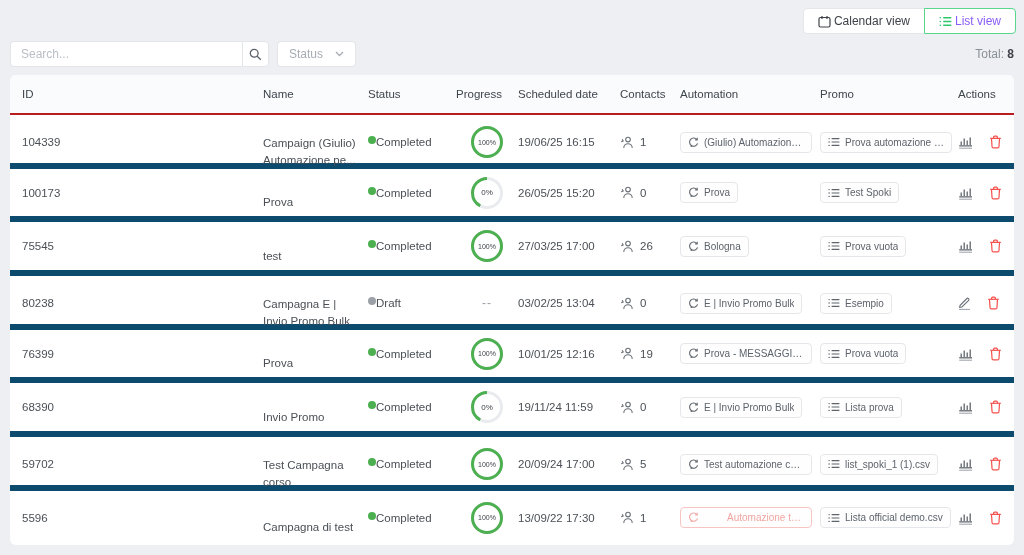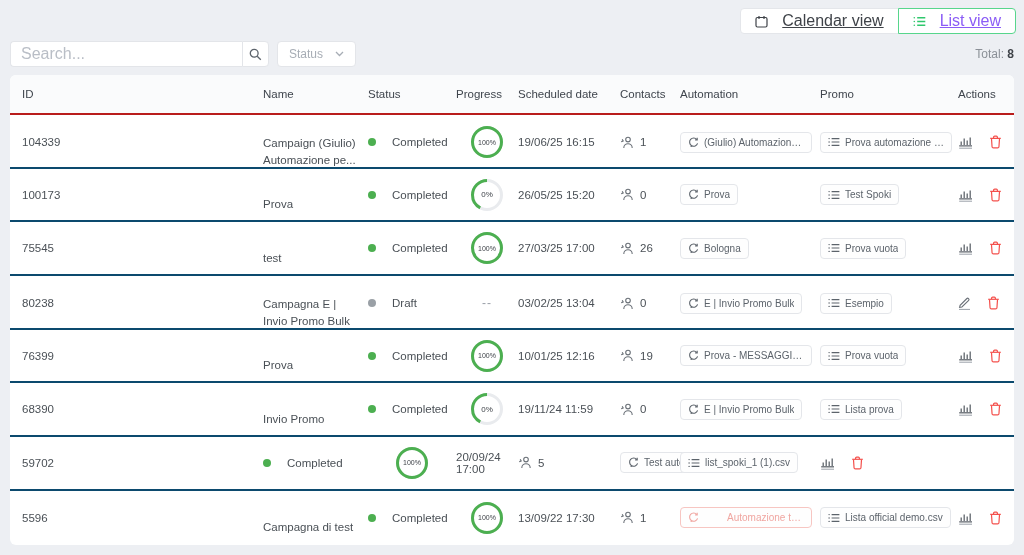--- a/index.html
+++ b/index.html
@@ -7,31 +7,31 @@
   body {
     background:#edeff3;
     font-family:"Liberation Sans", sans-serif;
     position:relative;
     overflow:hidden;
     color:#4a5056;
   }
   
   .view-toggle { position:absolute; top:8px; right:8px; display:flex; }
   .btn {
-    height:26px; display:inline-flex; align-items:center; gap:14px;
-    padding:0 14px; font-size:16px; background:#fff; cursor:pointer; white-space:nowrap;text-decoration:underline;
+    height:26px; display:inline-flex; align-items:center; gap:3px;
+    padding:0 14px; font-size:12px; background:#fff; cursor:pointer; white-space:nowrap;
   }
   .btn-calendar { border:1px solid #e4e6ea; border-radius:4px 0 0 4px; color:#3e4248; }
   .btn-list { border:1px solid #57d68c; border-radius:0 4px 4px 0; margin-left:-1px; color:#8b5cf6; }
   
   .toolbar { position:absolute; top:41px; left:10px; right:10px; display:flex; align-items:center; }
   .search-wrap { display:flex; }
   .search-input {
     width:232px; height:26px; border:1px solid #e3e5e9; border-right:none;
-    border-radius:4px 0 0 4px; padding:0 10px; font-size:16px; color:#000000;
+    border-radius:4px 0 0 4px; padding:0 10px; font-size:12px; color:#000000;
     background:#fff; outline:none; font-family:inherit;
   }
   .search-input::placeholder { color:#b9bec6; }
   .search-btn {
     width:27px; height:26px; border:1px solid #e3e5e9; border-radius:0 4px 4px 0;
     background:#fff; display:flex; align-items:center; justify-content:center; cursor:pointer;
   }
   .status-select {
     margin-left:8px; height:26px; border:1px solid #e3e5e9; border-radius:4px;
     background:#fff; color:#a7adb5; font-size:12px; display:flex; align-items:center;
@@ -46,25 +46,25 @@
   }
   .grid-cols {
     display:grid;
     grid-template-columns: 241px 105px 88px 62px 102px 60px 140px 138px 1fr;
     padding-left:12px; align-items:center;
   }
   .thead {
     height:40px; background:#fafbfc; border-bottom:2px solid #b91c1c;
     font-size:11.5px; color:#3f454d;
   }
-  .row { height:53.7px; border-bottom:2px solid #0c4a6e; font-size:11.5px; }
+  .row { height:53.7px; border-bottom:6px solid #0c4a6e; font-size:11.5px; }
   .row:last-child { border-bottom:none; }
   .cell { min-width:0; }
   .name-cell { padding-right:10px; line-height:1.5;margin-top:20px; }
-  .status-cell { display:flex; align-items:center; gap:16px; }
+  .status-cell { display:flex; gap:0; }
   .dot { width:8px; height:8px; border-radius:50%; flex:0 0 auto; }
   .progress-cell { display:flex; justify-content:center; align-items:center; }
   .ring { position:relative; width:34px; height:34px; display:inline-block; }
   .ring svg { display:block; }
   .ring-bg { fill:none; stroke:#e9ebee; stroke-width:3; }
   .ring-fg { fill:none; stroke:#4caf50; stroke-width:3; transform-origin:50% 50%;
              transform:scaleX(-1) rotate(-90deg); }
   .ring-label { position:absolute; inset:0; display:flex; align-items:center;
                 justify-content:center; color:#3e4248; font-size:7px; }
   .progress-none { color:#9aa0a8; font-size:12px; letter-spacing:1px; }
@@ -521,20 +521,21 @@
           <path d="M1.2 3.3H11.8"></path>
           <path d="M4.6 3.1V2.2a1 1 0 0 1 1-1h1.8a1 1 0 0 1 1 1v0.9"></path>
           <path d="M2.5 3.6l0.55 8.1a1.3 1.3 0 0 0 1.3 1.2h4.3a1.3 1.3 0 0 0 1.3-1.2l0.55-8.1"></path>
         </svg>
       </span>
     </div>
   </div>
 
   <div class="row grid-cols">
     <div class="cell">59702</div>
+    <div class="cell name-cell">Test Campagna corso</div>
     <div class="cell status-cell">
       <span class="dot" style="background: rgb(76, 175, 80);"></span>
       <span>Completed</span>
     </div>
     <div class="cell progress-cell">
       <span class="ring">
         <svg width="34" height="34" viewBox="0 0 34 34">
           <circle class="ring-bg" cx="17" cy="17" r="14.5"></circle>
           <circle class="ring-fg" cx="17" cy="17" r="14.5" stroke-dasharray="91.10618695410399 91.106186954104"></circle>
         </svg>

